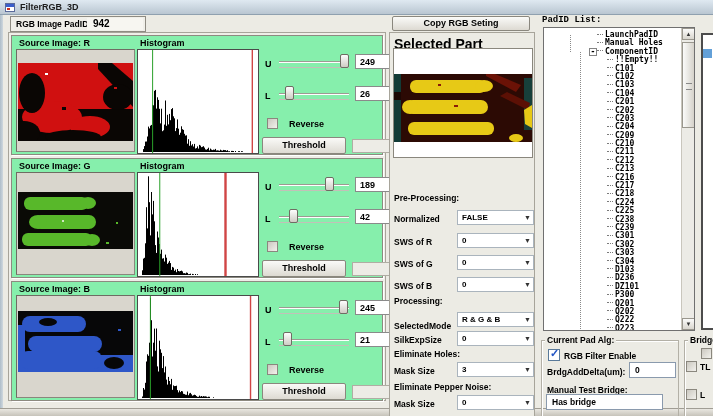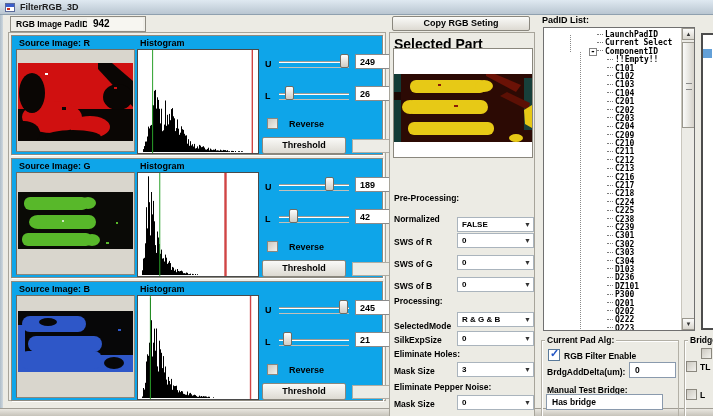--- a/index.html
+++ b/index.html
@@ -23,21 +23,21 @@
   .padid-value { position:absolute; right:2px; top:1px; width:56px; height:12px; background:#f7f6f1;
     font-size:10px; font-weight:bold; padding-left:6px; line-height:12px; }
 
   .btn { background:linear-gradient(#fafaf8,#dddad2); border:1px solid #8a877e; border-radius:2px;
     font-family:"Liberation Sans",sans-serif; font-size:9px; font-weight:bold; text-align:center; }
   .copy-btn { position:absolute; left:392px; top:16px; width:138px; height:15px; line-height:13px; }
 
   .left-outer { position:absolute; left:8px; top:32px; width:378px; height:369px;
     border:1px solid #a7a49a; background:#efeee8; }
   .channel { position:absolute; left:2px; width:372px; height:120px;
-    border:1px solid #8d8a80; box-shadow:1px 1px 0 #fff; background:#0ea5e9; }
+    border:1px solid #8d8a80; box-shadow:1px 1px 0 #fff; background:#86efac; }
   .ch-title { position:absolute; left:7px; top:2px; font-size:9px; font-weight:bold; }
   .ch-hist-label { position:absolute; left:128px; top:2px; font-size:9px; font-weight:bold; }
   .imgbox { position:absolute; left:4px; top:13px; width:119px; height:103px;
     background:#d9d6cd; border:1px solid #8a877d; border-top-color:#6f6c63; border-left-color:#6f6c63; }
   .bitmap { position:absolute; left:1px; width:115px; }
   .histbox { position:absolute; left:125px; top:13px; width:122px; height:105px;
     background:#fff; border:1px solid #4a4a4a; }
   .slider-label { position:absolute; font-size:9px; font-weight:bold; }
   .slider { position:absolute; width:76px; height:16px; }
   .slider .track { position:absolute; left:3px; top:7px; width:70px; height:2px; background:#9d9a92; border-bottom:1px solid #fff; }
@@ -54,21 +54,21 @@
 
   .mid-col { position:absolute; left:389px; top:32px; width:146px; height:384px;
     border:1px solid #a7a49a; border-bottom:none; background:#ECEBE4; }
   .sel-label { position:absolute; left:4px; top:3px; font-size:14px; font-weight:bold; }
   .sel-imgbox { position:absolute; left:3px; top:15px; width:140px; height:110px; background:#fff; border:1px solid #8a877d; }
   .mid-label { position:absolute; left:4px; font-size:8.5px; font-weight:bold; white-space:nowrap; }
   .combo { position:absolute; left:67px; width:77px; height:15px; background:#fff; border:1px solid #aab4bd; }
   .combo .cval { font-size:8px; font-weight:bold; padding-left:4px; line-height:13px; white-space:nowrap; overflow:hidden; }
   .combo .carrow { position:absolute; right:2px; top:3px; font-size:7px; color:#333; line-height:8px; }
 
-  .padlist-title { position:absolute; left:542px; top:15px; font-size:9px; font-weight:bold; }
+  .padlist-title { position:absolute; left:542px; top:15px; font-size:9px; font-weight:bold;font-family:Liberation Mono, monospace; }
   .treebox { position:absolute; left:543px; top:27px; width:152px; height:304px; background:#fff; border:1px solid #707070; overflow:hidden; }
   .tree-rows { position:absolute; left:0; top:3px; width:137px;padding-left:23px; }
   .tree-row { position:relative; height:8.4px; line-height:8.4px; font-family:"DejaVu Sans Mono",monospace;
     font-size:8px; font-weight:bold; white-space:nowrap; }
   .tree-row::before { content:""; display:inline-block; width:6px; height:1px; border-top:1px dotted #7a7a7a;
     vertical-align:middle; margin-right:2px; }
   .tree-row.lvl1 { padding-left:30px; }
   .tree-row.lvl2 { padding-left:40px; }
   .expander { position:absolute; left:22px; top:0px; width:8px; height:8px; background:#fff; border:1px solid #848484;
     font-size:8px; line-height:6px; text-align:center; }
@@ -262,21 +262,21 @@
       <polygon points="130,36 138,31 138,54 131,50" fill="#e7c916"></polygon>
       <ellipse cx="122" cy="64" rx="7" ry="4" fill="#e7c916"></ellipse>
       <rect x="44" y="10" width="3" height="2" fill="#8a1a08"></rect>
       <rect x="60" y="31" width="4" height="2" fill="#8a1a08"></rect>
     </svg>
   </div>
 
   <span class="mid-label" style="top:160px;">Pre-Processing:</span>
 
   <span class="mid-label" style="top:181px;">Normalized</span>
-  <div class="combo" style="top:184px;">
+  <div class="combo" style="top:177px;">
     <div class="cval">FALSE</div>
     <span class="carrow">▼</span>
   </div>
 
   <span class="mid-label" style="top:204px;">SWS of R</span>
   <div class="combo" style="top:200px;">
     <div class="cval">0</div>
     <span class="carrow">▼</span>
   </div>
 
@@ -323,21 +323,21 @@
   </div>
 
 </div>
 
 <span class="padlist-title">PadID List:</span>
 <div class="treebox">
   <div class="vguide" id="vg1" style="left: 26px; top: 7px; height: 16.8px;"></div>
   <div class="vguide" id="vg2" style="left: 36px; top: 24px; height: 277.2px;"></div>
   <div class="tree-rows" id="treeRows">
       <div class="tree-row lvl1"><span>LaunchPadID</span></div>
-      <div class="tree-row lvl1"><span>Current Select</span></div>
+      <div class="tree-row lvl1"><span>Manual Holes</span></div>
       <div class="tree-row lvl1"><span class="expander">-</span><span>ComponentID</span></div>
       <div class="tree-row lvl2"><span>!!Empty!!</span></div>
       <div class="tree-row lvl2"><span>C101</span></div>
       <div class="tree-row lvl2"><span>C102</span></div>
       <div class="tree-row lvl2"><span>C103</span></div>
       <div class="tree-row lvl2"><span>C104</span></div>
       <div class="tree-row lvl2"><span>C201</span></div>
       <div class="tree-row lvl2"><span>C202</span></div>
       <div class="tree-row lvl2"><span>C203</span></div>
       <div class="tree-row lvl2"><span>C204</span></div>

